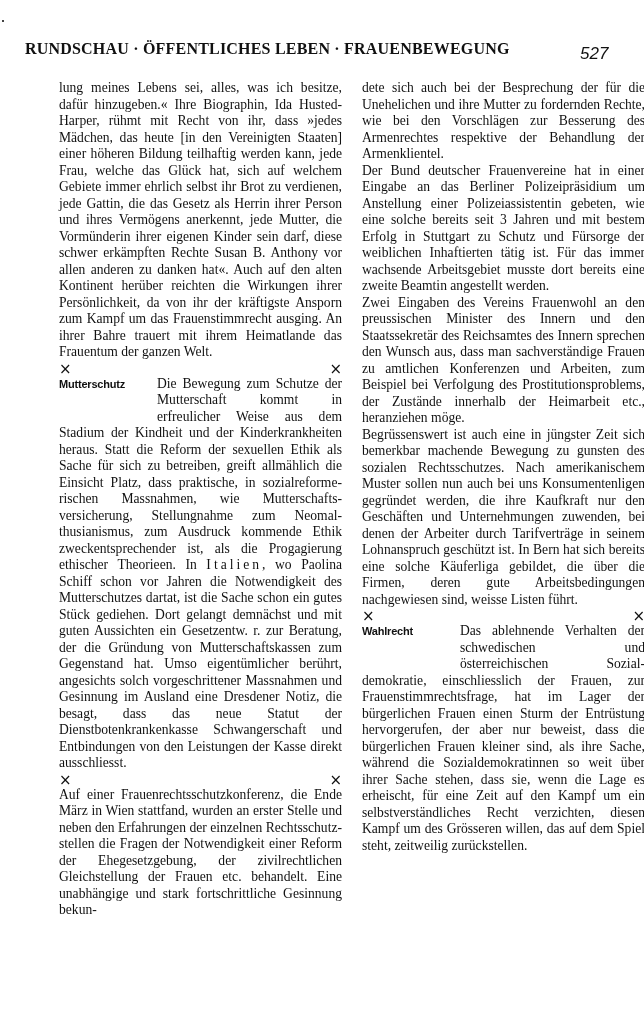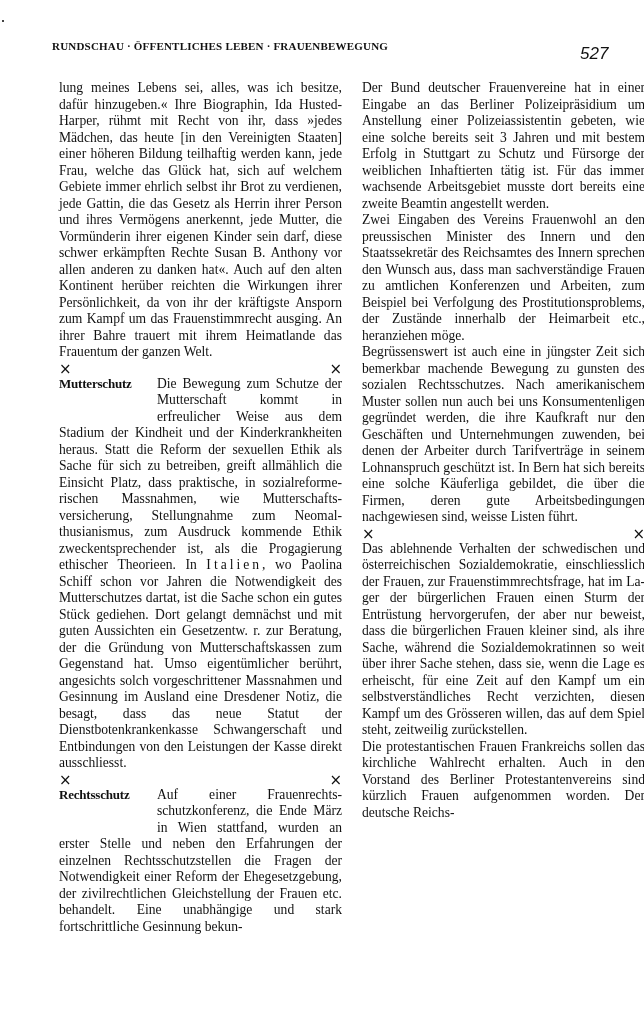--- a/index.html
+++ b/index.html
@@ -5,23 +5,22 @@
     html, body { margin: 0; padding: 0; background: #ffffff; }
     body {
       width: 644px; height: 1014px; position: relative; overflow: hidden;
       font-family: "DejaVu Serif", "Liberation Serif", serif;
       color: #111;
     }
     .speck { position: absolute; left: 2px; top: 20px; width: 2px; height: 2px; background: #444; }
     .running-head {
       position: absolute; left: 25px; top: 40px;
       font-family: "Liberation Serif", serif;
-      font-size: 11px; letter-spacing: 0.2px; font-weight: bold;
+      font-size: 16px; letter-spacing: 0.2px; font-weight: bold;
       text-transform: uppercase;
-      margin-left: 27px;
     }
     .page-number {
       position: absolute; left: 580px; top: 44px;
       font-family: "Liberation Sans", sans-serif;
       font-size: 17px; font-weight: normal; font-style: italic;
     }
     .column {
       position: absolute; top: 80px; width: 283px;
       font-family: "Liberation Serif", serif;
       font-size: 13.6px; line-height: 16.5px;
@@ -33,22 +32,22 @@
     .em { }
     .spaced { letter-spacing: 3px; }
     .divider {
       display: flex; justify-content: space-between;
       font-family: "DejaVu Sans", sans-serif; font-size: 15px; line-height: 14px;
       margin-top: 1px;
     }
     .section { position: relative; }
     .section-head {
       float: left; width: 98px; height: 48px;
-      font-family: Liberation Serif, serif; font-weight: bold;
-      font-size: 13px; line-height: 16px; letter-spacing: -0.2px;
+      font-family: Liberation Sans, sans-serif; font-weight: bold;
+      font-size: 11px; line-height: 16px; letter-spacing: -0.2px;
       padding-top: 0px;
     }
   </style>
 </head>
 <body>
 
 <div class="speck"></div>
 
 <div class="running-head">RUNDSCHAU · ÖFFENTLICHES LEBEN · FRAUENBEWEGUNG</div>
 <div class="page-number">527</div>
@@ -65,32 +64,32 @@
     <div class="section-head">Mutterschutz</div>
     <p class="para"><span>Die Bewegung zum Schutze der Mutterschaft kommt in erfreulicher Weise aus dem Stadium der Kindheit und der Kinder­krankheiten heraus. Statt die Reform der sexuellen Ethik als Sache für sich zu be­treiben, greift allmählich die Einsicht Platz, dass praktische, in sozialreforme­rischen Massnahmen, wie Mutterschafts­versicherung, Stellungnahme zum Neomal­thusianismus, zum Ausdruck kommende Ethik zweckentsprechender ist, als die Progagierung ethischer Theorieen. In</span> <span class="spaced">Italien</span><span>, wo Paolina Schiff schon vor Jahren die Notwendigkeit des Mutter­schutzes dartat, ist die Sache schon ein gutes Stück gediehen. Dort gelangt dem­nächst und mit guten Aussichten ein Ge­setzentw. r. zur Beratung, der die Grün­dung von Mutterschaftskassen zum Ge­genstand hat. Umso eigentümlicher be­rührt, angesichts solch vorgeschrittener Massnahmen und Gesinnung im Ausland eine Dresdener Notiz, die besagt, dass das neue Statut der Dienstbotenkrankenkasse Schwangerschaft und Entbindungen von den Leistungen der Kasse direkt aus­schliesst.</span></p>
   </div>
 
   <div class="divider">
     <span>×</span>
     <span>×</span>
   </div>
 
   <div class="section">
-    <div class="section-head">Rechtsschutz</div>
     <p class="para">Auf einer Frauenrechts­schutzkonferenz, die Ende März in Wien stattfand, wurden an erster Stelle und neben den Erfahrungen der einzelnen Rechtsschutz­stellen die Fragen der Notwendigkeit einer Reform der Ehegesetzgebung, der zivilrechtlichen Gleichstellung der Frauen etc. behandelt. Eine unabhängige und stark fortschrittliche Gesinnung bekun-</p>
   </div>
 </div>
 
 <div class="column col-right">
+  <p class="para">dete sich auch bei der Besprechung der für die Unehelichen und ihre Mutter zu fordernden Rechte, wie bei den Vorschlä­gen zur Besserung des Armenrechtes respektive der Behandlung der Armen­klientel.</p>
   <p class="para"><span>Der </span><span class="em">Bund deutscher Frauenvereine</span><span> hat in einer Eingabe an das Berliner Polizeiprä­sidium um Anstellung einer Polizei­assistentin gebeten, wie eine solche be­reits seit 3 Jahren und mit bestem Erfolg in Stuttgart zu Schutz und Fürsorge der weiblichen Inhaftierten tätig ist. Für das immer wachsende Arbeitsgebiet musste dort bereits eine zweite Beamtin ange­stellt werden.</span></p>
   <p class="para"><span>Zwei Eingaben des Vereins </span><span class="em">Frauenwohl</span><span> an den preussischen Minister des Innern und den Staatssekretär des Reichsamtes des Innern sprechen den Wunsch aus, dass man sachverständige Frauen zu amt­lichen Konferenzen und Arbeiten, zum Beispiel bei Verfolgung des Prostitutions­problems, der Zustände innerhalb der Heimarbeit etc., heranziehen möge.</span></p>
   <p class="para">Begrüssenswert ist auch eine in jüng­ster Zeit sich bemerkbar machende Be­wegung zu gunsten des sozialen Rechts­schutzes. Nach amerikanischem Muster sollen nun auch bei uns Konsumenten­ligen gegründet werden, die ihre Kauf­kraft nur den Geschäften und Unterneh­mungen zuwenden, bei denen der Arbeiter durch Tarifverträge in seinem Lohn­anspruch geschützt ist. In Bern hat sich bereits eine solche Käuferliga gebildet, die über die Firmen, deren gute Arbeits­bedingungen nachgewiesen sind, weisse Listen führt.</p>
 
   <div class="divider">
     <span>×</span>
     <span>×</span>
   </div>
 
   <div class="section">
+    <div class="section-head">Wahlrecht</div>
     <p class="para">Das ablehnende Verhalten der schwedischen und österreichischen Sozial­demokratie, einschliesslich der Frauen, zur Frauenstimmrechtsfrage, hat im La­ger der bürgerlichen Frauen einen Sturm der Entrüstung hervorgerufen, der aber nur beweist, dass die bürgerlichen Frauen kleiner sind, als ihre Sache, während die Sozialdemokratinnen so weit über ihrer Sache stehen, dass sie, wenn die Lage es erheischt, für eine Zeit auf den Kampf um ein selbstverständliches Recht verzich­ten, diesen Kampf um des Grösseren wil­len, das auf dem Spiel steht, zeitweilig zurückstellen.</p>
   </div>
-  <p class="para">Die protestantischen Frauen Frankreichs sollen das kirchliche Wahlrecht erhalten. Auch in den Vorstand des Berliner Pro­testantenvereins sind kürzlich Frauen auf­genommen worden. Der deutsche Reichs-</p>
 </div>
 
 </body></html>

